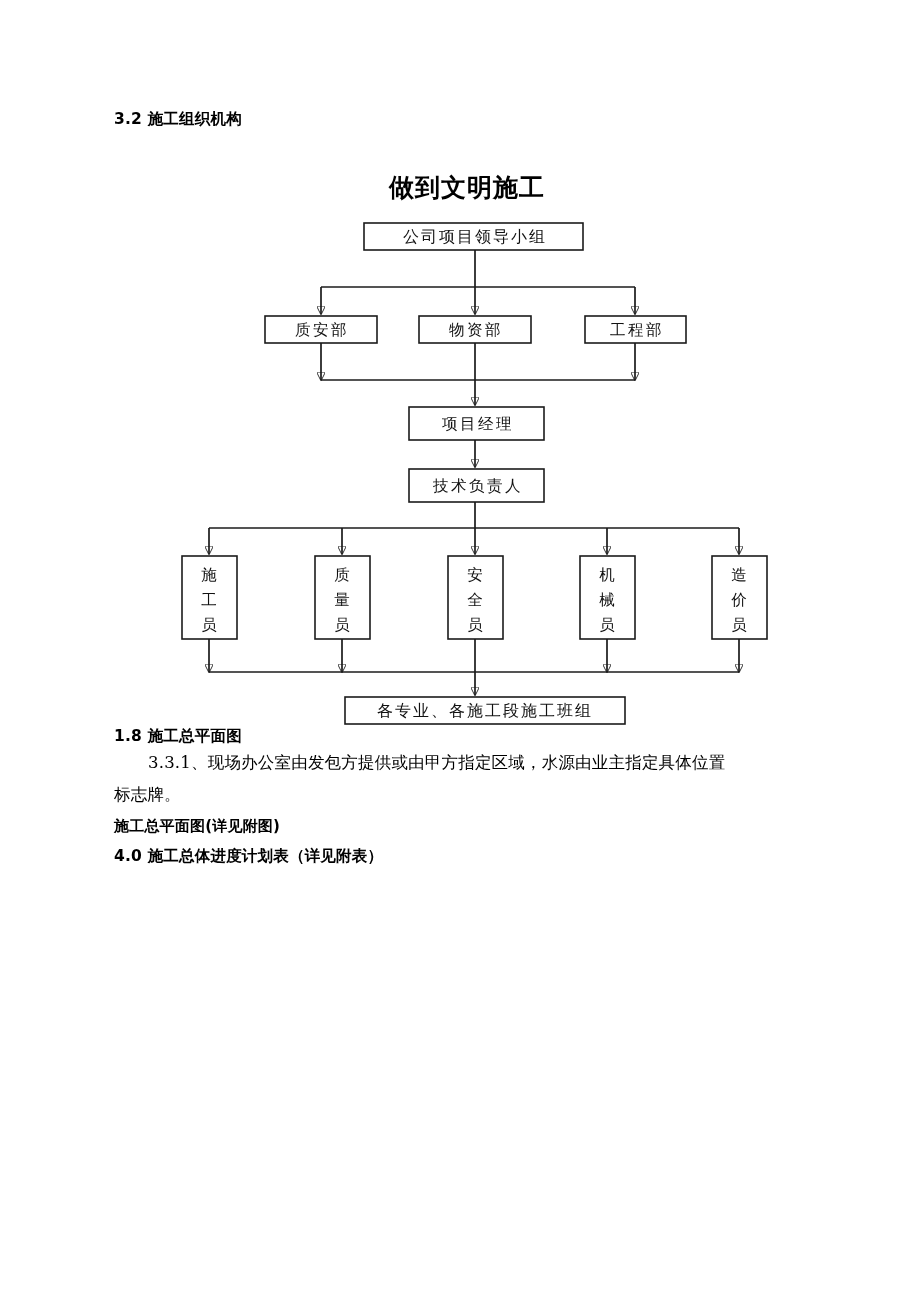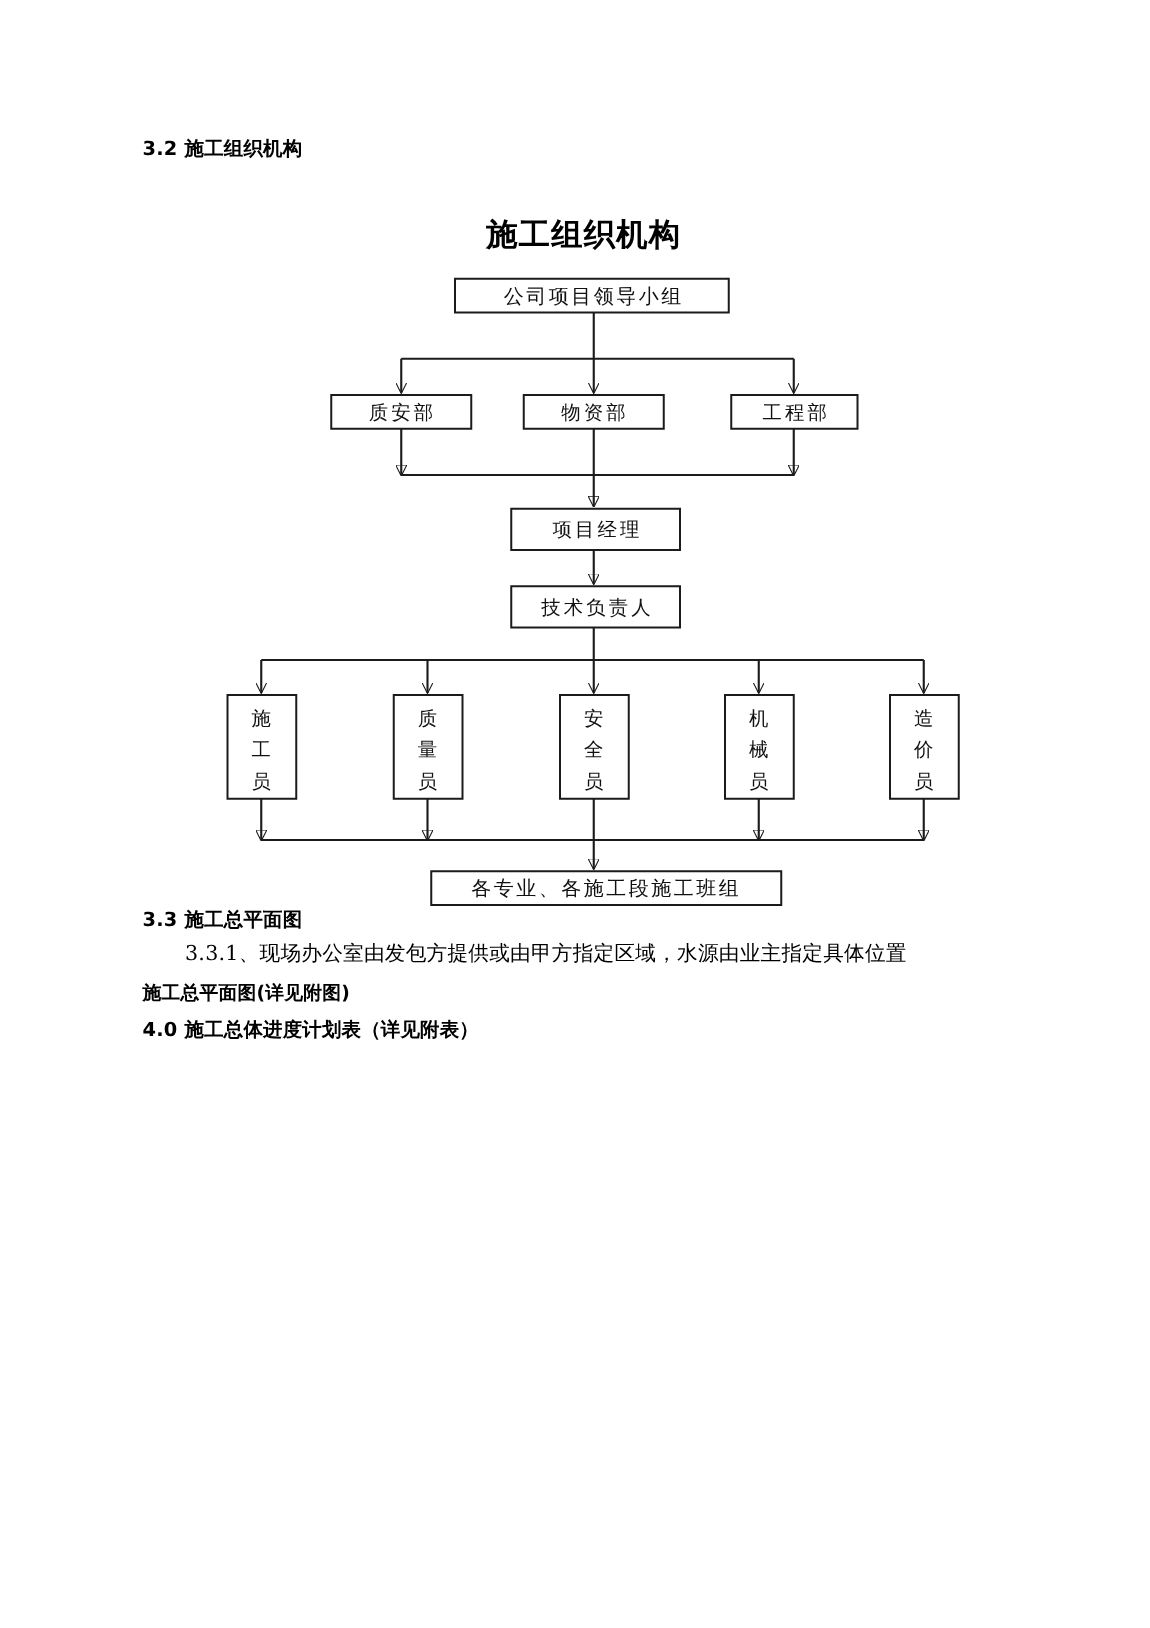--- a/index.html
+++ b/index.html
@@ -119,21 +119,21 @@
 </head>
 <body>
 
 <div class="page">
   <div class="content">
 
     <div class="h-sec h-sec-32">3.2 施工组织机构</div>
 
     <div class="diagram-wrap">
 
-      <div class="diagram-title">施工组织机构</div>
+      <div class="diagram-title">做到文明施工</div>
 
       <svg class="org" viewBox="0 0 706 592" xmlns="http://www.w3.org/2000/svg">
         <defs>
           <marker id="arrow" viewBox="0 0 10 10" refX="9" refY="5" markerWidth="5.2" markerHeight="5.2" orient="auto-start-reverse">
             <path d="M 0 0 L 10 5 L 0 10 z" fill="#1b1b1b" stroke="none"></path>
           </marker>
         </defs>
 
         <rect class="node" x="250" y="88" width="219" height="27"></rect>
         <text class="lbl-wide" x="361" y="107">公司项目领导小组</text>
@@ -206,23 +206,24 @@
         <line class="conn" x1="493" y1="504" x2="493" y2="537" marker-end="url(#arrow)"></line>
         <line class="conn" x1="625" y1="504" x2="625" y2="537" marker-end="url(#arrow)"></line>
         <line class="bus" x1="95" y1="537" x2="625" y2="537"></line>
         <line class="conn" x1="361" y1="504" x2="361" y2="560" marker-end="url(#arrow)"></line>
 
         <rect class="node" x="231" y="562" width="280" height="27"></rect>
         <text class="lbl-wide" x="371" y="581">各专业、各施工段施工班组</text>
       </svg>
     </div>
 
-    <div class="h-sec">3.3 施工总平面图</div>
+    <div class="h-sec">1.8 施工总平面图</div>
 
     <div class="para">3.3.1、现场办公室由发包方提供或由甲方指定区域，水源由业主指定具体位置</div>
+    <div class="para cont">标志牌。</div>
 
     <div class="h-plain">施工总平面图(详见附图)</div>
 
     <div class="gap-sm"></div>
 
     <div class="h-sec">4.0 施工总体进度计划表（详见附表）</div>
 
   </div>
 </div>
 

